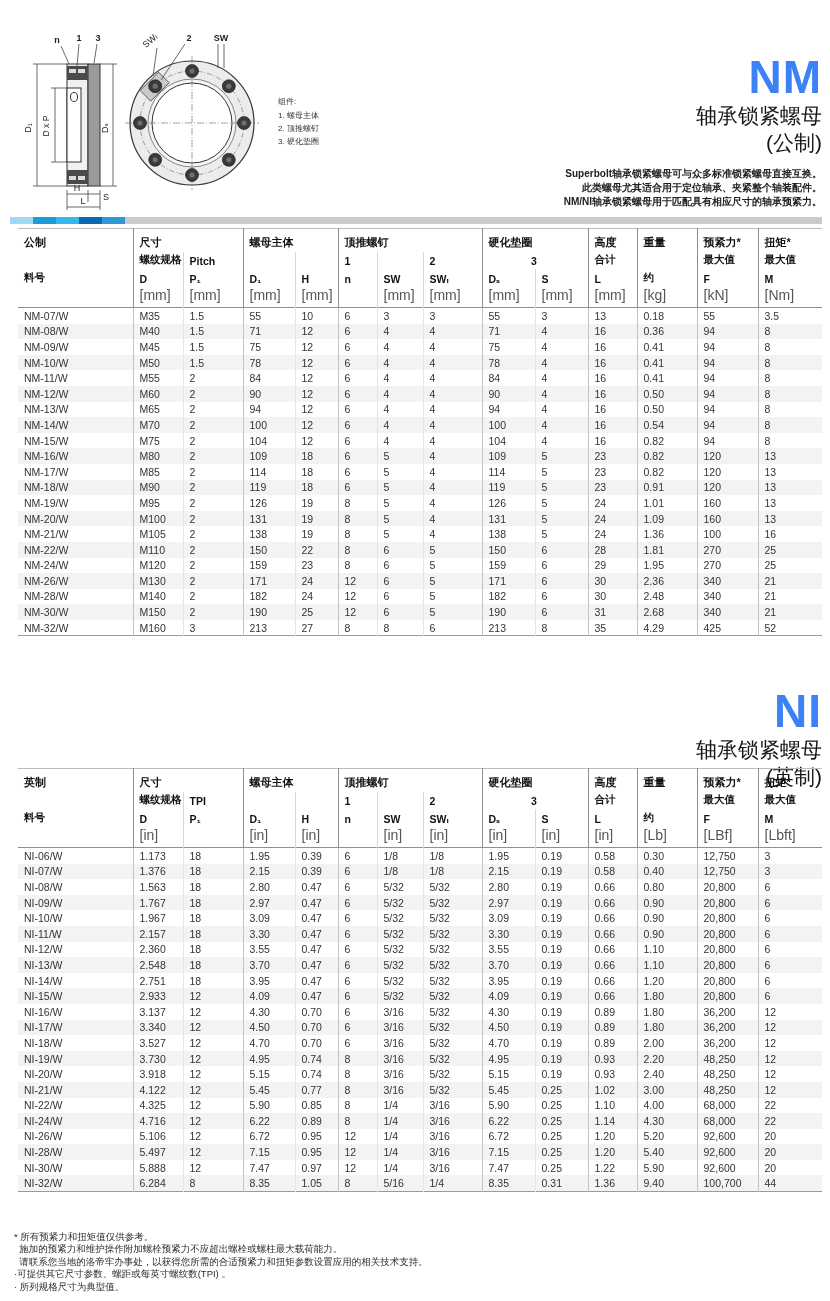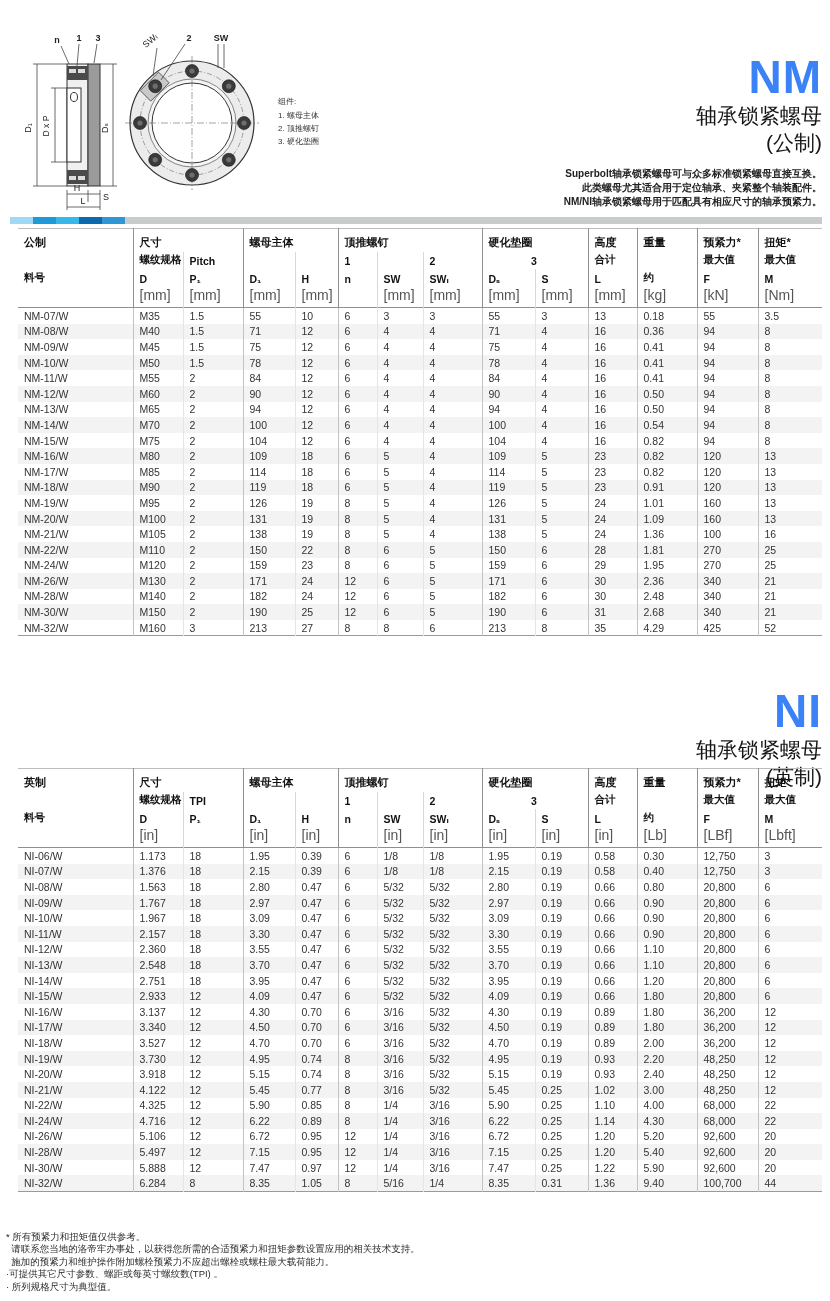--- a/index.html
+++ b/index.html
@@ -33,21 +33,21 @@
   thead tr.r4{border-bottom:1px solid #8f8f8f;}
   tbody td{height:15.6px;color:#333;}
   tbody tr:nth-child(even){background:#f3f3f3;}
   thead .g{border-left:1px solid #8f8f8f;}
   thead .s{border-left:1px solid #d8d8d8;}
   tbody .g{border-left:1px solid #c3c3c3;}
   tbody .s{border-left:1px solid #e5e5e5;}
   .c{text-align:center;padding-left:0;}
 
   
-  .footnotes{position:absolute;left:6px;top:1231px;font-size:9.5px;line-height:12.4px;color:#2b2b2b;}
+  .footnotes{position:absolute;left:14px;top:1231px;font-size:9.5px;line-height:12.4px;color:#2b2b2b;}
   .footnotes div{white-space:pre;}
 
   
   .drawing{position:absolute;left:5px;top:30px;}
   .drawing text{font-family:"Liberation Sans","DejaVu Sans",sans-serif;}
 </style>
 </head>
 <body>
 
 <div class="page">
@@ -1018,19 +1018,19 @@
           <td class="g">1.36</td>
           <td class="g">9.40</td>
           <td class="g">100,700</td>
           <td class="g">44</td>
         </tr>
       </tbody>
     </table>
 
   <div class="footnotes">
     <div>* 所有预紧力和扭矩值仅供参考。</div>
+    <div>  施加的预紧力和维护操作附加螺栓预紧力不应超出螺栓或螺柱最大载荷能力。</div>
     <div>  请联系您当地的洛帝牢办事处，以获得您所需的合适预紧力和扭矩参数设置应用的相关技术支持。</div>
-    <div>  施加的预紧力和维护操作附加螺栓预紧力不应超出螺栓或螺柱最大载荷能力。</div>
     <div>·可提供其它尺寸参数、螺距或每英寸螺纹数(TPI) 。</div>
     <div>· 所列规格尺寸为典型值。</div>
   </div>
 
 </div>
 
 </body></html>

